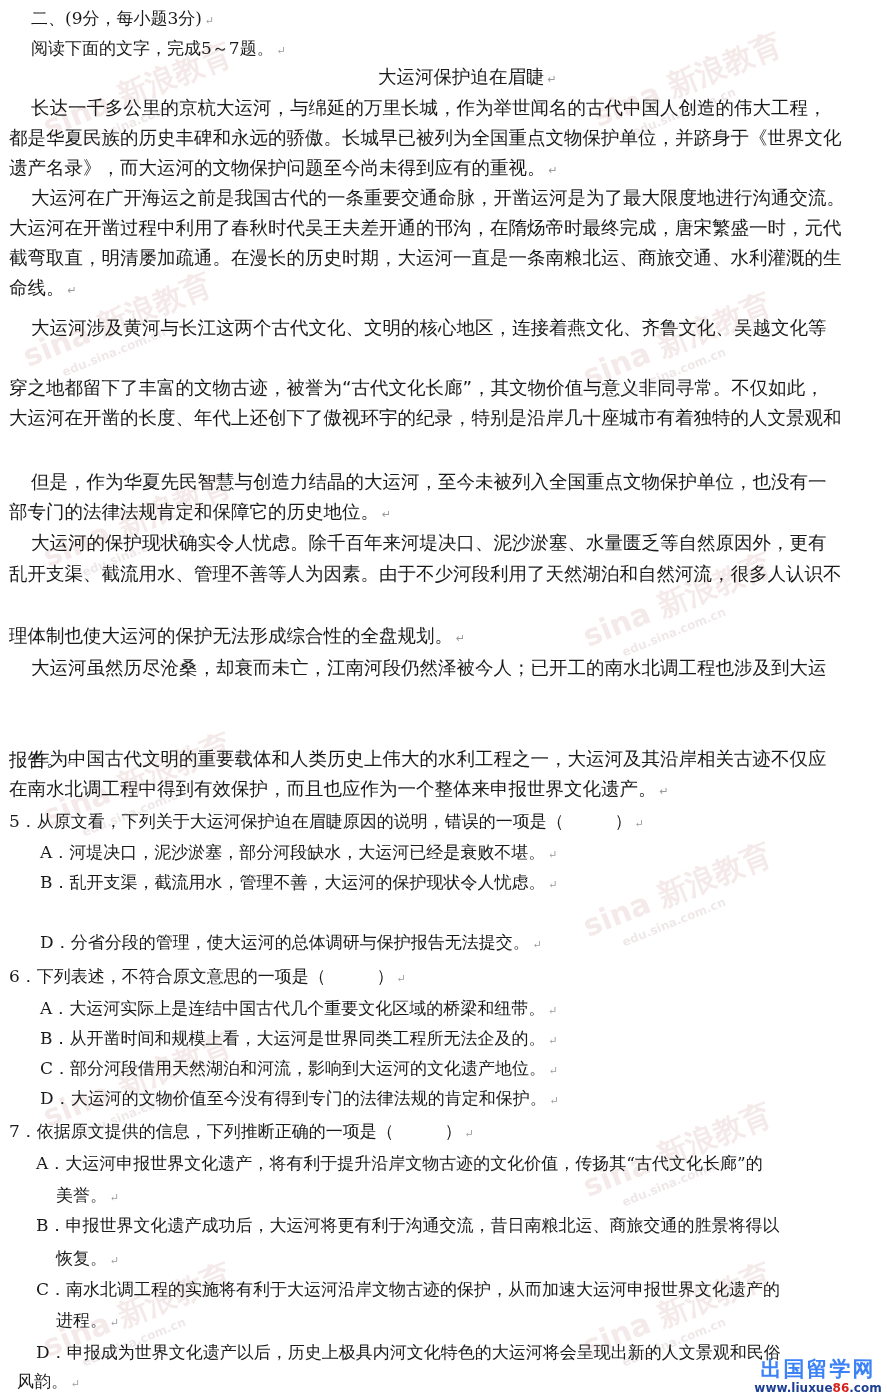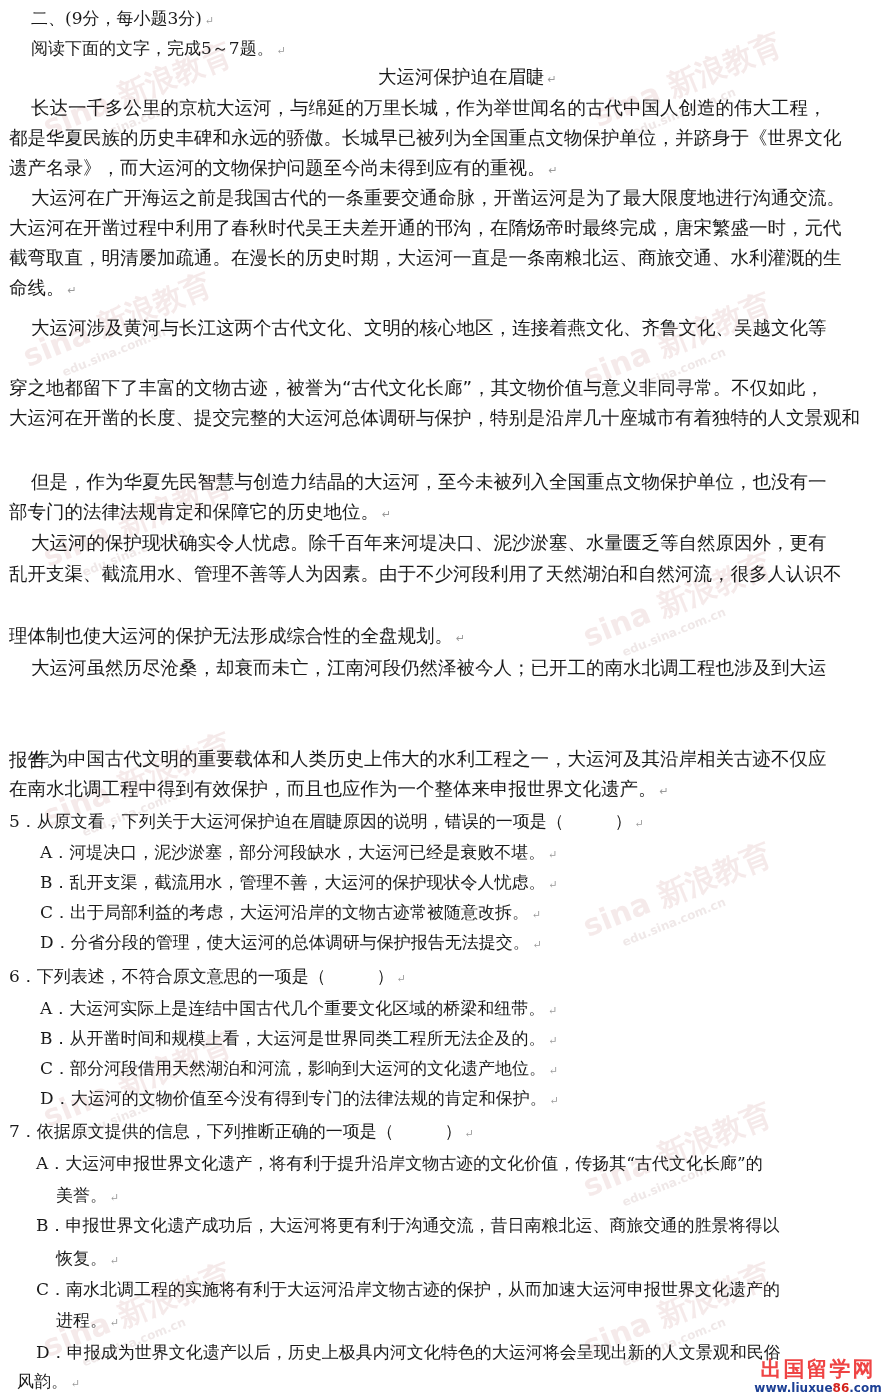--- a/index.html
+++ b/index.html
@@ -12,21 +12,21 @@
   .line { position: absolute; white-space: nowrap; font-size: 18.5px; line-height: 30px; }
   .serif { font-family: "DejaVu Serif", "Liberation Serif", serif; font-size: 17px; }
   .mark { color: #999; font-size: 11px; margin-left: 3px; }
   .watermark {
     position: absolute; color: rgba(200,140,140,0.18); font-size: 30px; font-weight: bold;
     transform: rotate(-22deg); pointer-events: none; white-space: nowrap;
     font-family: "DejaVu Sans", sans-serif;
   }
   .watermark small { font-size: 12px; display: block; margin-left: 30px; color: rgba(180,150,150,0.22); }
   .logo { position: absolute; left: 753px; top: 1357px; width: 130px; text-align: center; }
-  .logo .cn { font-size: 21px; font-weight: bold; color: #ef4444; letter-spacing: 2px; line-height: 24px; }
+  .logo .cn { font-size: 21px; font-weight: bold; color: #3b82f6; letter-spacing: 2px; line-height: 24px; }
   .logo .url { font-size: 12px; color: #1c3f94; font-weight: bold; line-height: 14px; }
   .logo .url .hl { color: #d4231d; }
 </style>
 </head>
 <body>
 
 <div class="page">
 
   <div class="watermark" style="left:40px;top:70px;"><span>sina 新浪教育</span><small>edu.sina.com.cn</small></div>
   <div class="watermark" style="left:590px;top:60px;"><span>sina 新浪教育</span><small>edu.sina.com.cn</small></div>
@@ -50,39 +50,38 @@
   <div class="line" style="left:9px;top:123px;">都是华夏民族的历史丰碑和永远的骄傲。长城早已被列为全国重点文物保护单位，并跻身于《世界文化</div>
   <div class="line" style="left:9px;top:153px;"><span>遗产名录》，而大运河的文物保护问题至今尚未得到应有的重视。</span><span class="mark">↵</span></div>
 
   <div class="line" style="left:31px;top:183px;">大运河在广开海运之前是我国古代的一条重要交通命脉，开凿运河是为了最大限度地进行沟通交流。</div>
   <div class="line" style="left:9px;top:213px;">大运河在开凿过程中利用了春秋时代吴王夫差开通的邗沟，在隋炀帝时最终完成，唐宋繁盛一时，元代</div>
   <div class="line" style="left:9px;top:243px;">截弯取直，明清屡加疏通。在漫长的历史时期，大运河一直是一条南粮北运、商旅交通、水利灌溉的生</div>
   <div class="line" style="left:9px;top:273px;"><span>命线。</span><span class="mark">↵</span></div>
 
   <div class="line" style="left:31px;top:313px;">大运河涉及黄河与长江这两个古代文化、文明的核心地区，连接着燕文化、齐鲁文化、吴越文化等</div>
   <div class="line" style="left:9px;top:373px;">穿之地都留下了丰富的文物古迹，被誉为“古代文化长廊”，其文物价值与意义非同寻常。不仅如此，</div>
-  <div class="line" style="left:9px;top:403px;">大运河在开凿的长度、提交完整的大运河总体调研与保护，特别是沿岸几十座城市有着独特的人文景观和</div>
+  <div class="line" style="left:9px;top:403px;">大运河在开凿的长度、年代上还创下了傲视环宇的纪录，特别是沿岸几十座城市有着独特的人文景观和</div>
 
   <div class="line" style="left:31px;top:467px;">但是，作为华夏先民智慧与创造力结晶的大运河，至今未被列入全国重点文物保护单位，也没有一</div>
   <div class="line" style="left:9px;top:497px;"><span>部专门的法律法规肯定和保障它的历史地位。</span><span class="mark">↵</span></div>
 
   <div class="line" style="left:31px;top:528px;">大运河的保护现状确实令人忧虑。除千百年来河堤决口、泥沙淤塞、水量匮乏等自然原因外，更有</div>
   <div class="line" style="left:9px;top:559px;">乱开支渠、截流用水、管理不善等人为因素。由于不少河段利用了天然湖泊和自然河流，很多人认识不</div>
   <div class="line" style="left:9px;top:621px;"><span>理体制也使大运河的保护无法形成综合性的全盘规划。</span><span class="mark">↵</span></div>
 
   <div class="line" style="left:31px;top:653px;">大运河虽然历尽沧桑，却衰而未亡，江南河段仍然泽被今人；已开工的南水北调工程也涉及到大运</div>
   <div class="line" style="left:9px;top:713px;margin-top:32px;"><span>报告。</span><span class="mark">↵</span></div>
 
   <div class="line" style="left:31px;top:744px;">作为中国古代文明的重要载体和人类历史上伟大的水利工程之一，大运河及其沿岸相关古迹不仅应</div>
   <div class="line" style="left:9px;top:774px;"><span>在南水北调工程中得到有效保护，而且也应作为一个整体来申报世界文化遗产。</span><span class="mark">↵</span></div>
 
   <div class="line serif" style="left:9px;top:806px;"><span>5．从原文看，下列关于大运河保护迫在眉睫原因的说明，错误的一项是（　　　）</span><span class="mark">↵</span></div>
   <div class="line serif" style="left:40px;top:837px;"><span>A．河堤决口，泥沙淤塞，部分河段缺水，大运河已经是衰败不堪。</span><span class="mark">↵</span></div>
   <div class="line serif" style="left:40px;top:867px;"><span>B．乱开支渠，截流用水，管理不善，大运河的保护现状令人忧虑。</span><span class="mark">↵</span></div>
-  <div class="line serif" style="left:40px;top:897px;"><span>C．出于局部利益的考虑，大运河沿岸的文物古迹常被随意改拆。</span><span class="mark">↵</span></div>
   <div class="line serif" style="left:40px;top:927px;"><span>D．分省分段的管理，使大运河的总体调研与保护报告无法提交。</span><span class="mark">↵</span></div>
 
   <div class="line serif" style="left:9px;top:961px;"><span>6．下列表述，不符合原文意思的一项是（　　　）</span><span class="mark">↵</span></div>
   <div class="line serif" style="left:40px;top:993px;"><span>A．大运河实际上是连结中国古代几个重要文化区域的桥梁和纽带。</span><span class="mark">↵</span></div>
   <div class="line serif" style="left:40px;top:1023px;"><span>B．从开凿时间和规模上看，大运河是世界同类工程所无法企及的。</span><span class="mark">↵</span></div>
   <div class="line serif" style="left:40px;top:1053px;"><span>C．部分河段借用天然湖泊和河流，影响到大运河的文化遗产地位。</span><span class="mark">↵</span></div>
   <div class="line serif" style="left:40px;top:1083px;text-align:center;"><span>D．大运河的文物价值至今没有得到专门的法律法规的肯定和保护。</span><span class="mark">↵</span></div>
 
   <div class="line serif" style="left:9px;top:1116px;"><span>7．依据原文提供的信息，下列推断正确的一项是（　　　）</span><span class="mark">↵</span></div>
   <div class="line serif" style="left:36px;top:1148px;">A．大运河申报世界文化遗产，将有利于提升沿岸文物古迹的文化价值，传扬其“古代文化长廊”的</div>

